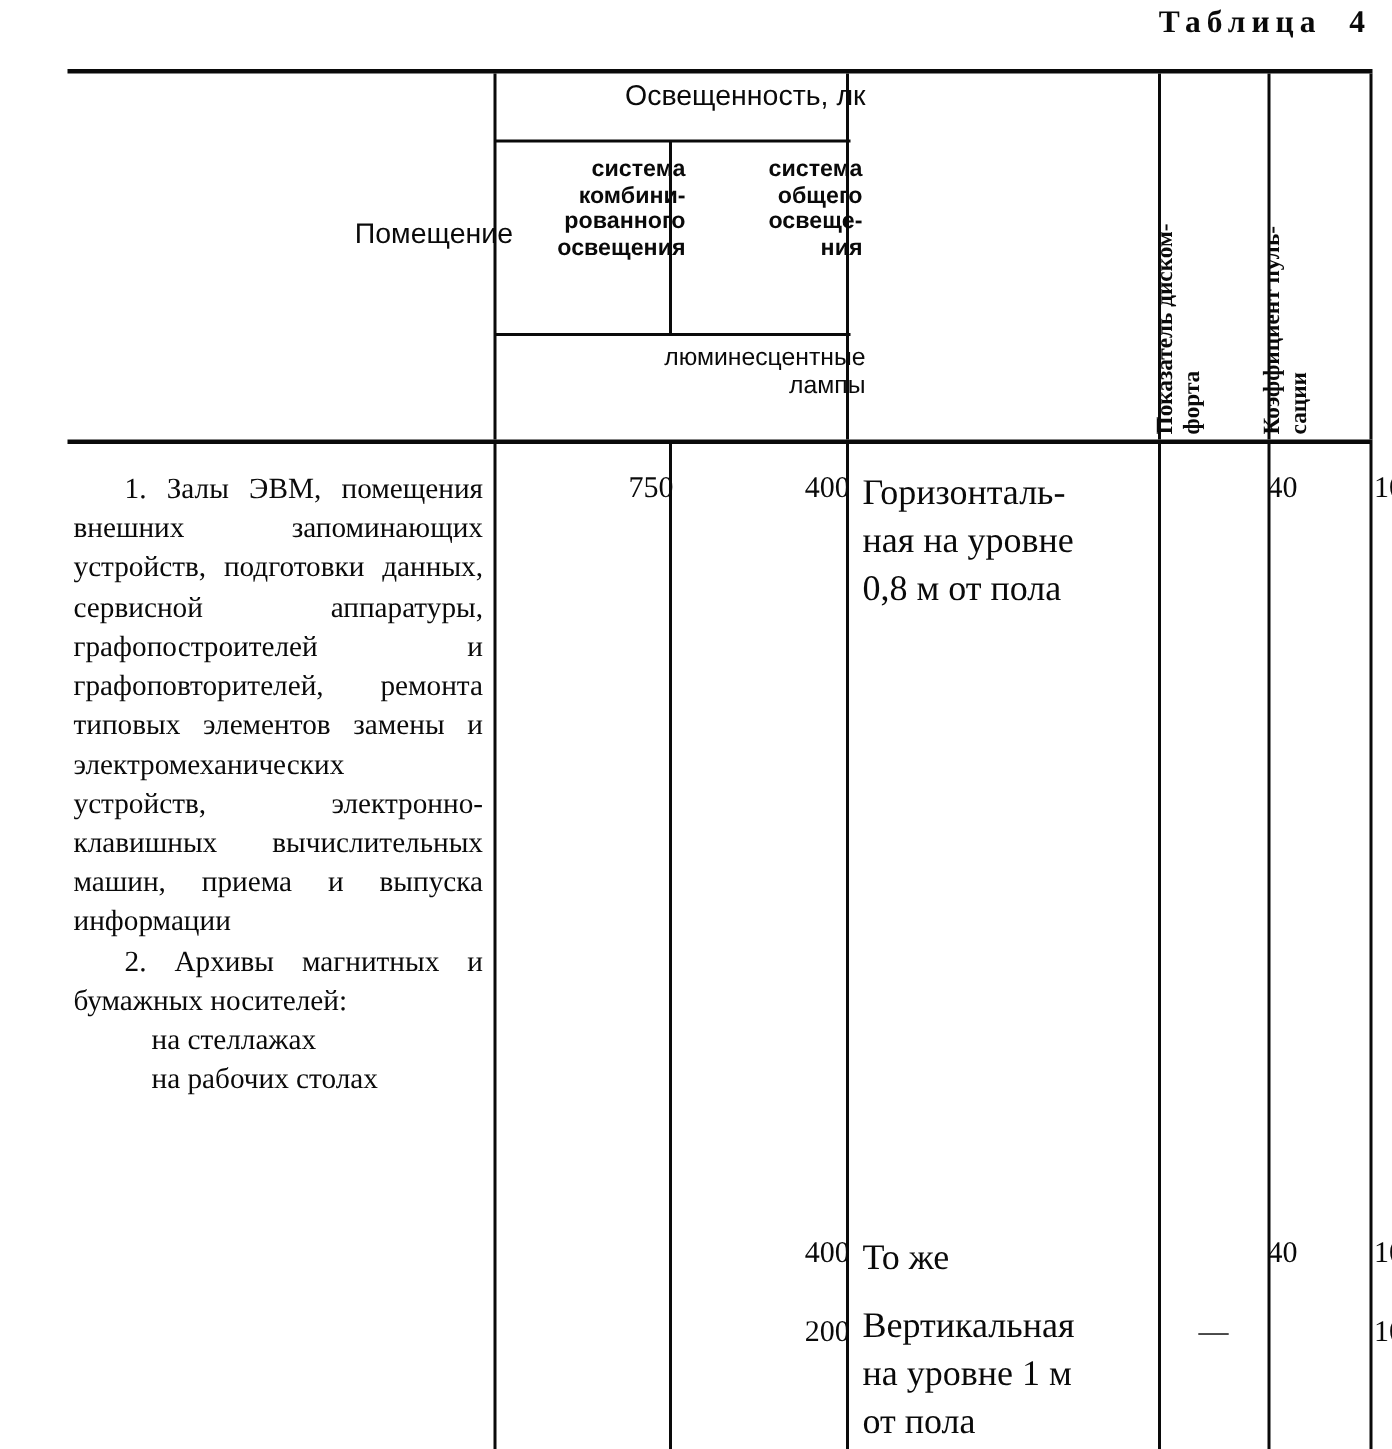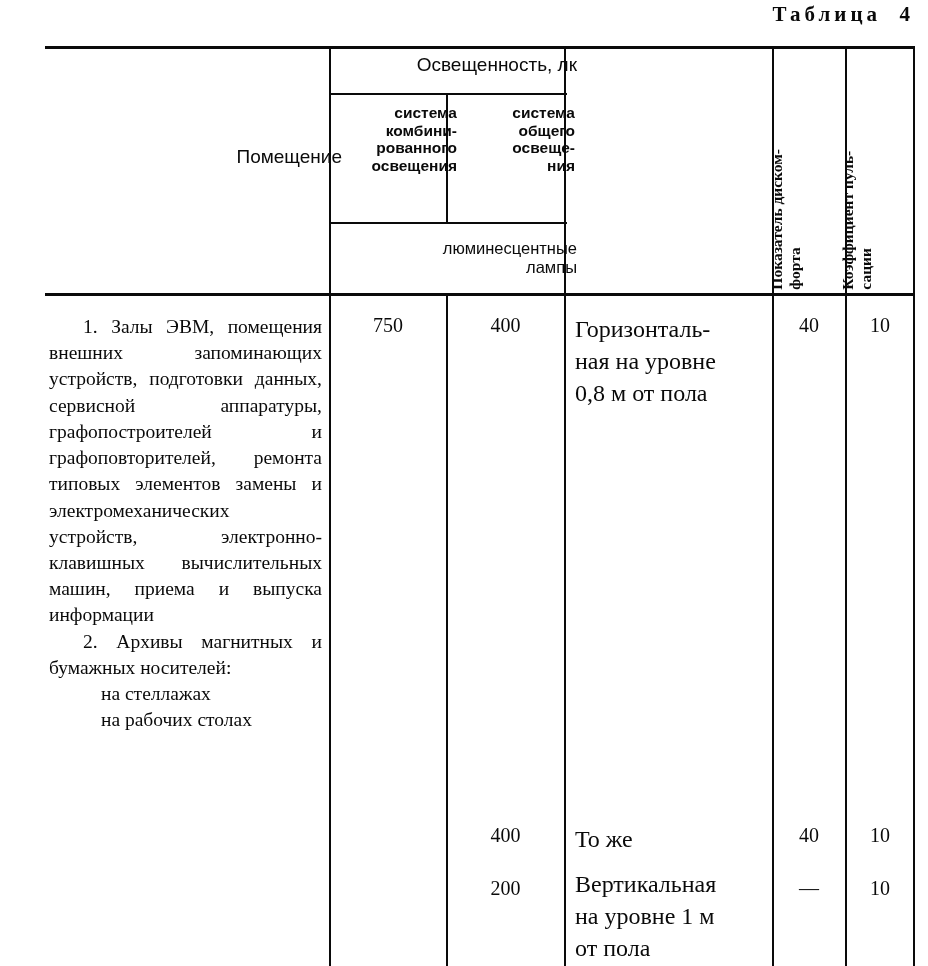--- a/index.html
+++ b/index.html
@@ -182,20 +182,21 @@
   }
   .col-premises p.sub.last {
     text-align: left;
   }
 
   .num {
     position: absolute;
     text-align: center;
     font-size: 20px;
     font-family: "Liberation Serif", "DejaVu Serif", serif;
+    padding-left: 46px;
   }
   .plane {
     position: absolute;
     font-size: 24px;
     line-height: 1.34;
     text-align: justify;
     -moz-text-align-last: left;
     text-align-last: left;
     font-family: "Liberation Serif", "DejaVu Serif", serif;
   }
@@ -242,21 +243,21 @@
     <div class="hcell h-comb" style="white-space:pre-line;">система
 комбини-
 рованного
 освещения</div>
 
     <div class="hcell h-gen" style="white-space:pre-line;">система
 общего
 освеще-
 ния</div>
 
-    <div class="hcell h-lamp" style="white-space:pre-line;margin-top:10px;">люминесцентные
+    <div class="hcell h-lamp" style="white-space:pre-line;">люминесцентные
 лампы</div>
 
 
     <div class="rotbox c-disc">
       <div class="h-rot">Показатель диском-
 форта</div>
     </div>
 
     <div class="rotbox c-puls">
       <div class="h-rot">Коэффициент пуль-

